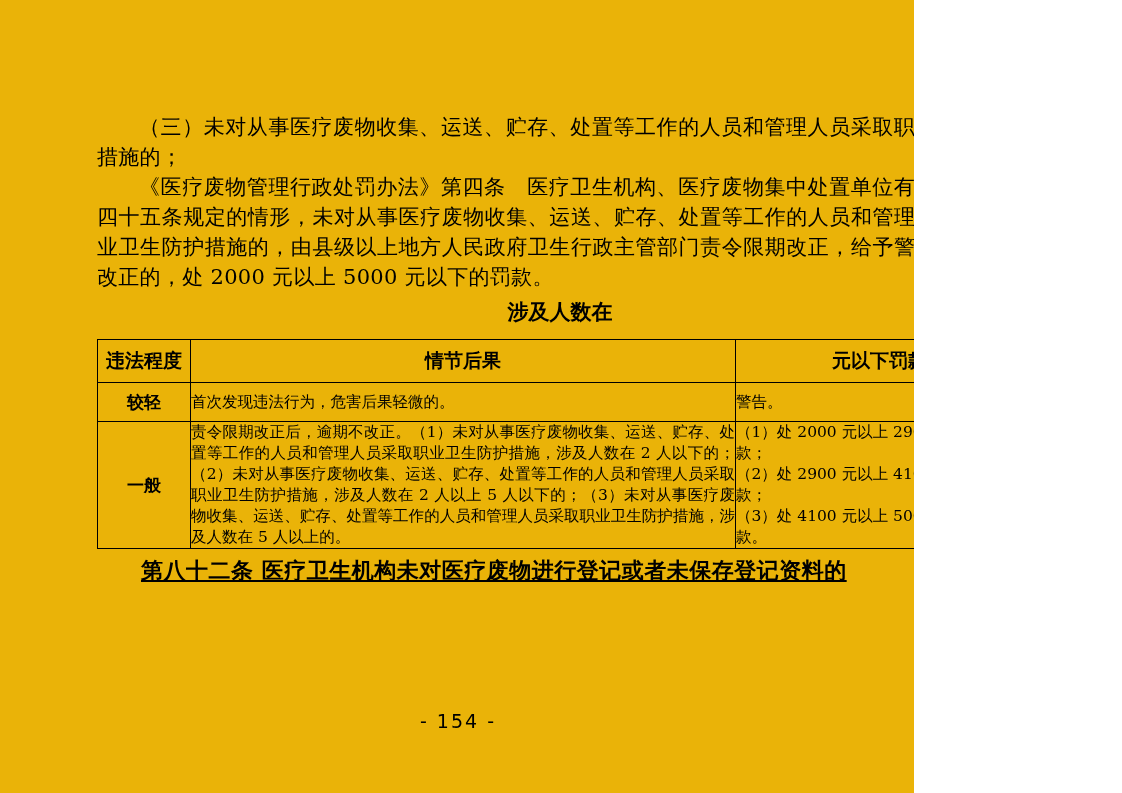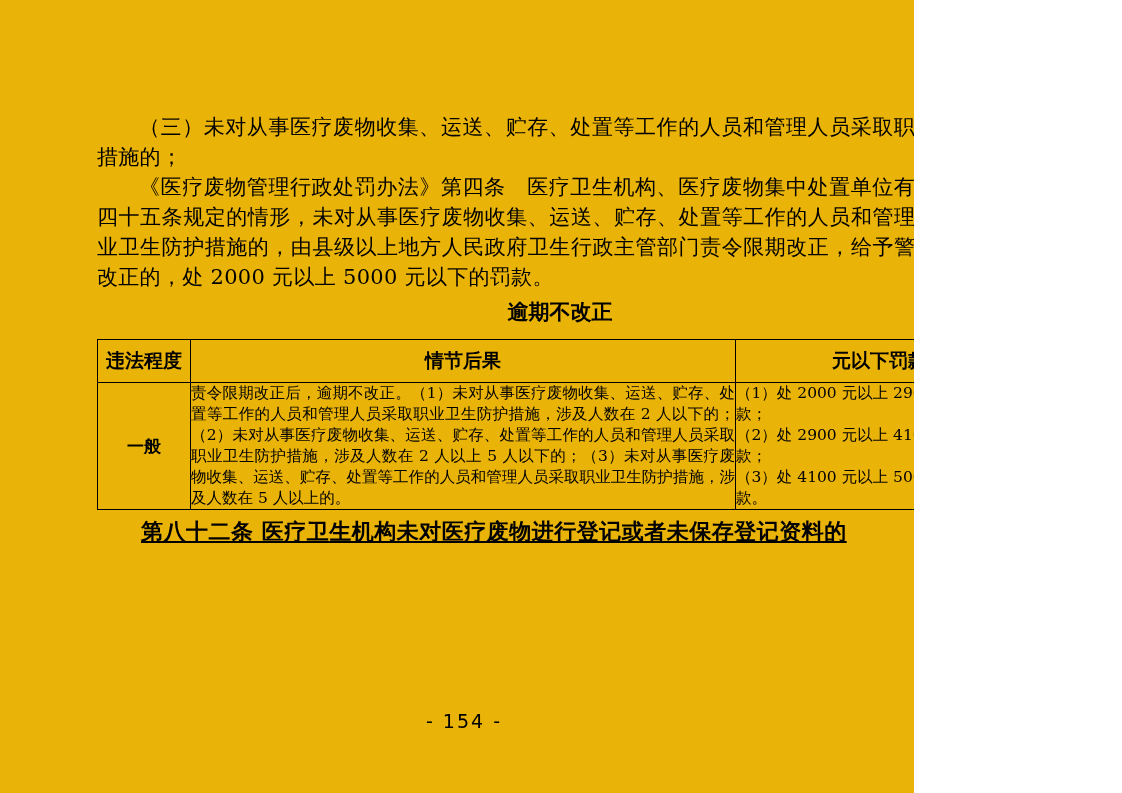--- a/index.html
+++ b/index.html
@@ -82,56 +82,61 @@
     margin: 6px 0 0 0;
     font-size: 22px;
     font-weight: bold;
     line-height: 30px;
     text-indent: 2em;
     letter-spacing: 0.5px;
     text-decoration: underline;
   }
   .footer {
     position: absolute;
-    left: 7px;
+    left: 1px;
     top: 710px;
     width: 100%;
     text-align: center;
     font-family: "DejaVu Sans", "Liberation Sans", sans-serif;
     font-size: 19px;
     letter-spacing: 2px;
   }
 </style>
 </head>
 <body>
 
 <div class="page">
   <div class="content">
 
     <p class="para para-first">（三）未对从事医疗废物收集、运送、贮存、处置等工作的人员和管理人员采取职业卫生防护措施的；</p>
 
 
     <p class="para">《医疗废物管理行政处罚办法》第四条　医疗卫生机构、医疗废物集中处置单位有《条例》第四十五条规定的情形，未对从事医疗废物收集、运送、贮存、处置等工作的人员和管理人员采取职业卫生防护措施的，由县级以上地方人民政府卫生行政主管部门责令限期改正，给予警告；逾期不改正的，处 2000 元以上 5000 元以下的罚款。</p>
 
-    <h3 class="section-title">逾期不改正</h3>
+    <h3 class="section-title">涉及人数在</h3>
 
     <table class="discretion">
       <colgroup>
         <col style="width:93px">
         <col style="width:545px">
         <col style="width:288px">
       </colgroup>
       <thead>
         <tr>
           <th>违法程度</th>
           <th>情节后果</th>
           <th>元以下罚款</th>
         </tr>
       </thead>
       <tbody>
+        <tr class="row-light">
+          <td class="degree">较轻</td>
+          <td class="circumstance">首次发现违法行为，危害后果轻微的。</td>
+          <td class="range">警告。</td>
+        </tr>
         <tr class="row-general">
           <td class="degree">一般</td>
           <td class="circumstance">责令限期改正后，逾期不改正。（1）未对从事医疗废物收集、运送、贮存、处置等工作的人员和管理人员采取职业卫生防护措施，涉及人数在 2 人以下的；（2）未对从事医疗废物收集、运送、贮存、处置等工作的人员和管理人员采取职业卫生防护措施，涉及人数在 2 人以上 5 人以下的；（3）未对从事医疗废物收集、运送、贮存、处置等工作的人员和管理人员采取职业卫生防护措施，涉及人数在 5 人以上的。</td>
           <td class="range">（1）处 2000 元以上 2900 元以下罚款；
 （2）处 2900 元以上 4100 元以下罚款；
 （3）处 4100 元以上 5000 元以下罚款。</td>
         </tr>
       </tbody>
     </table>
 

